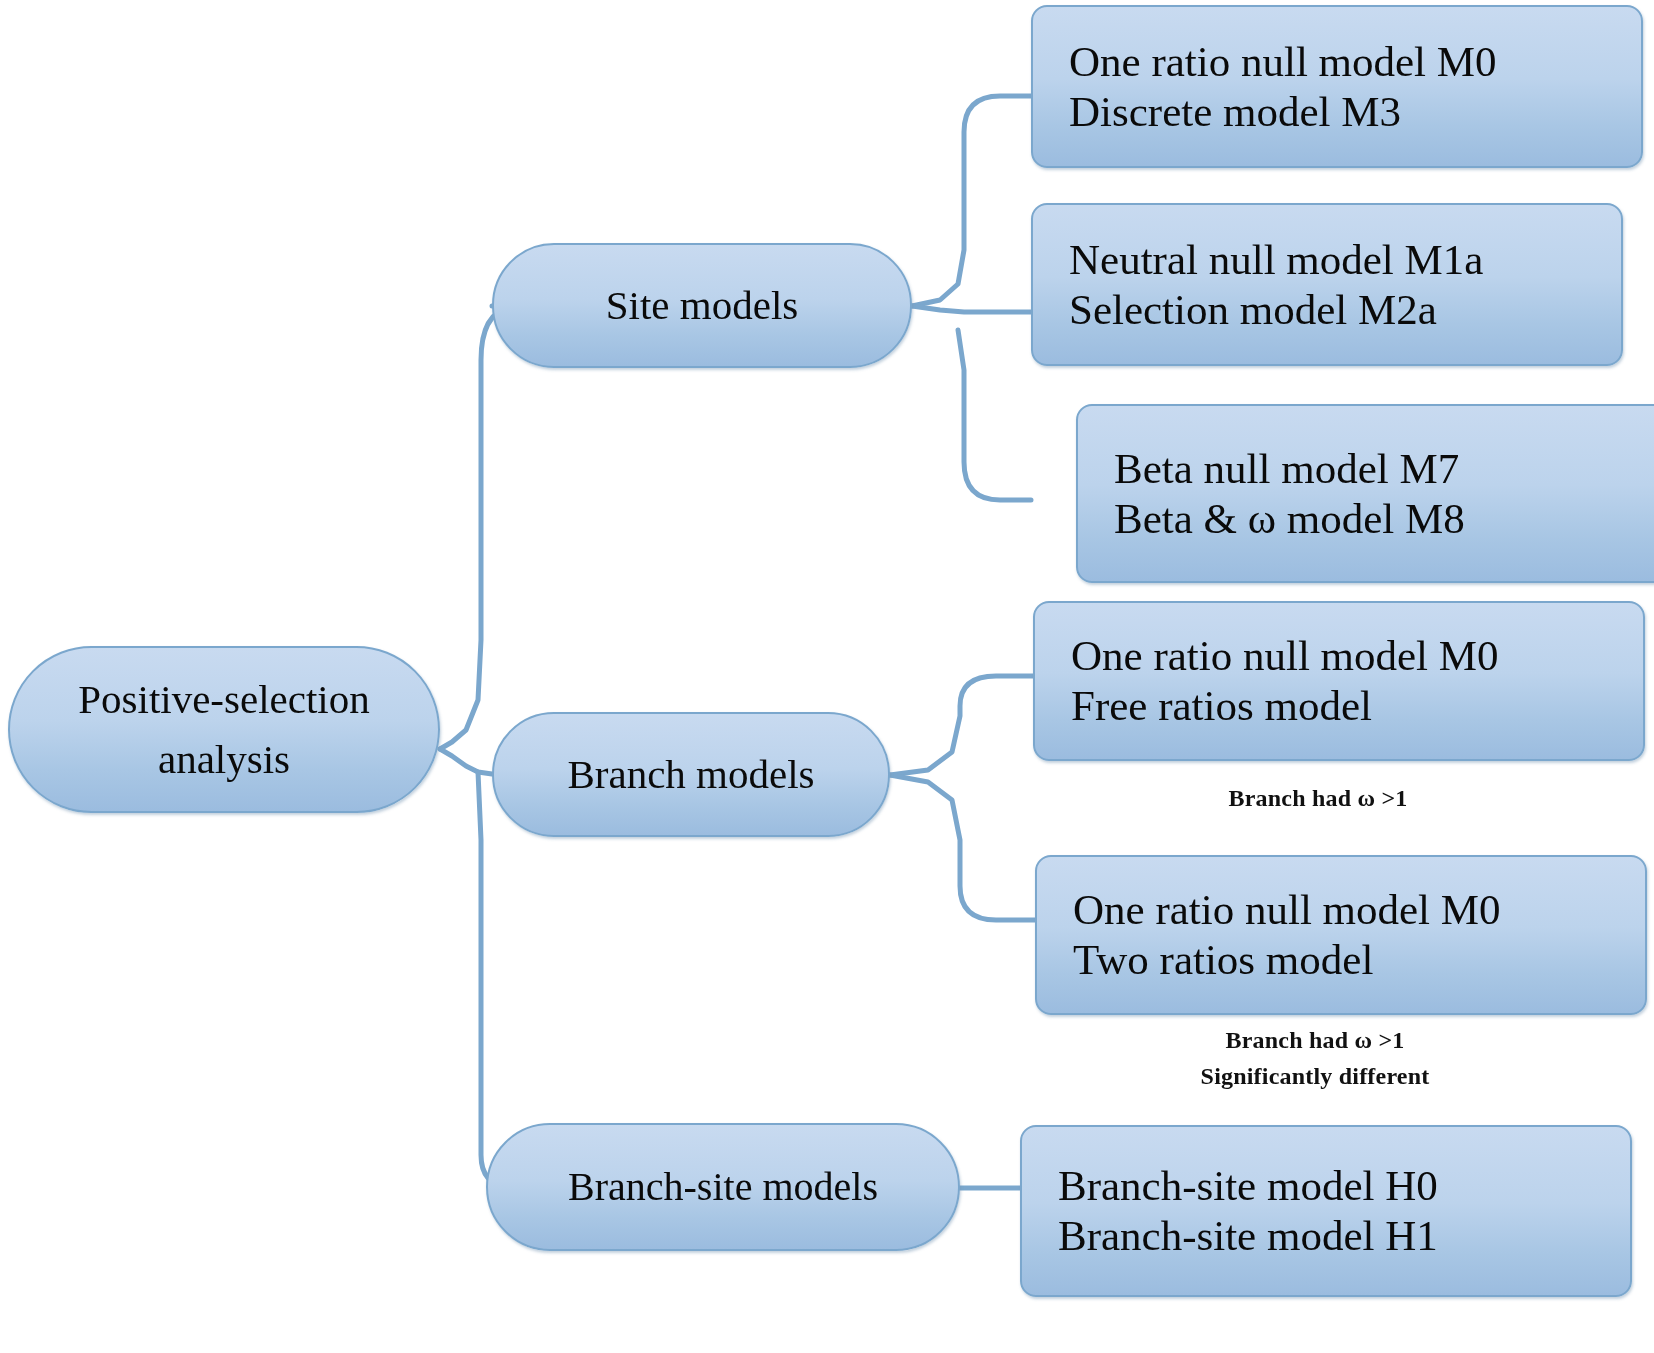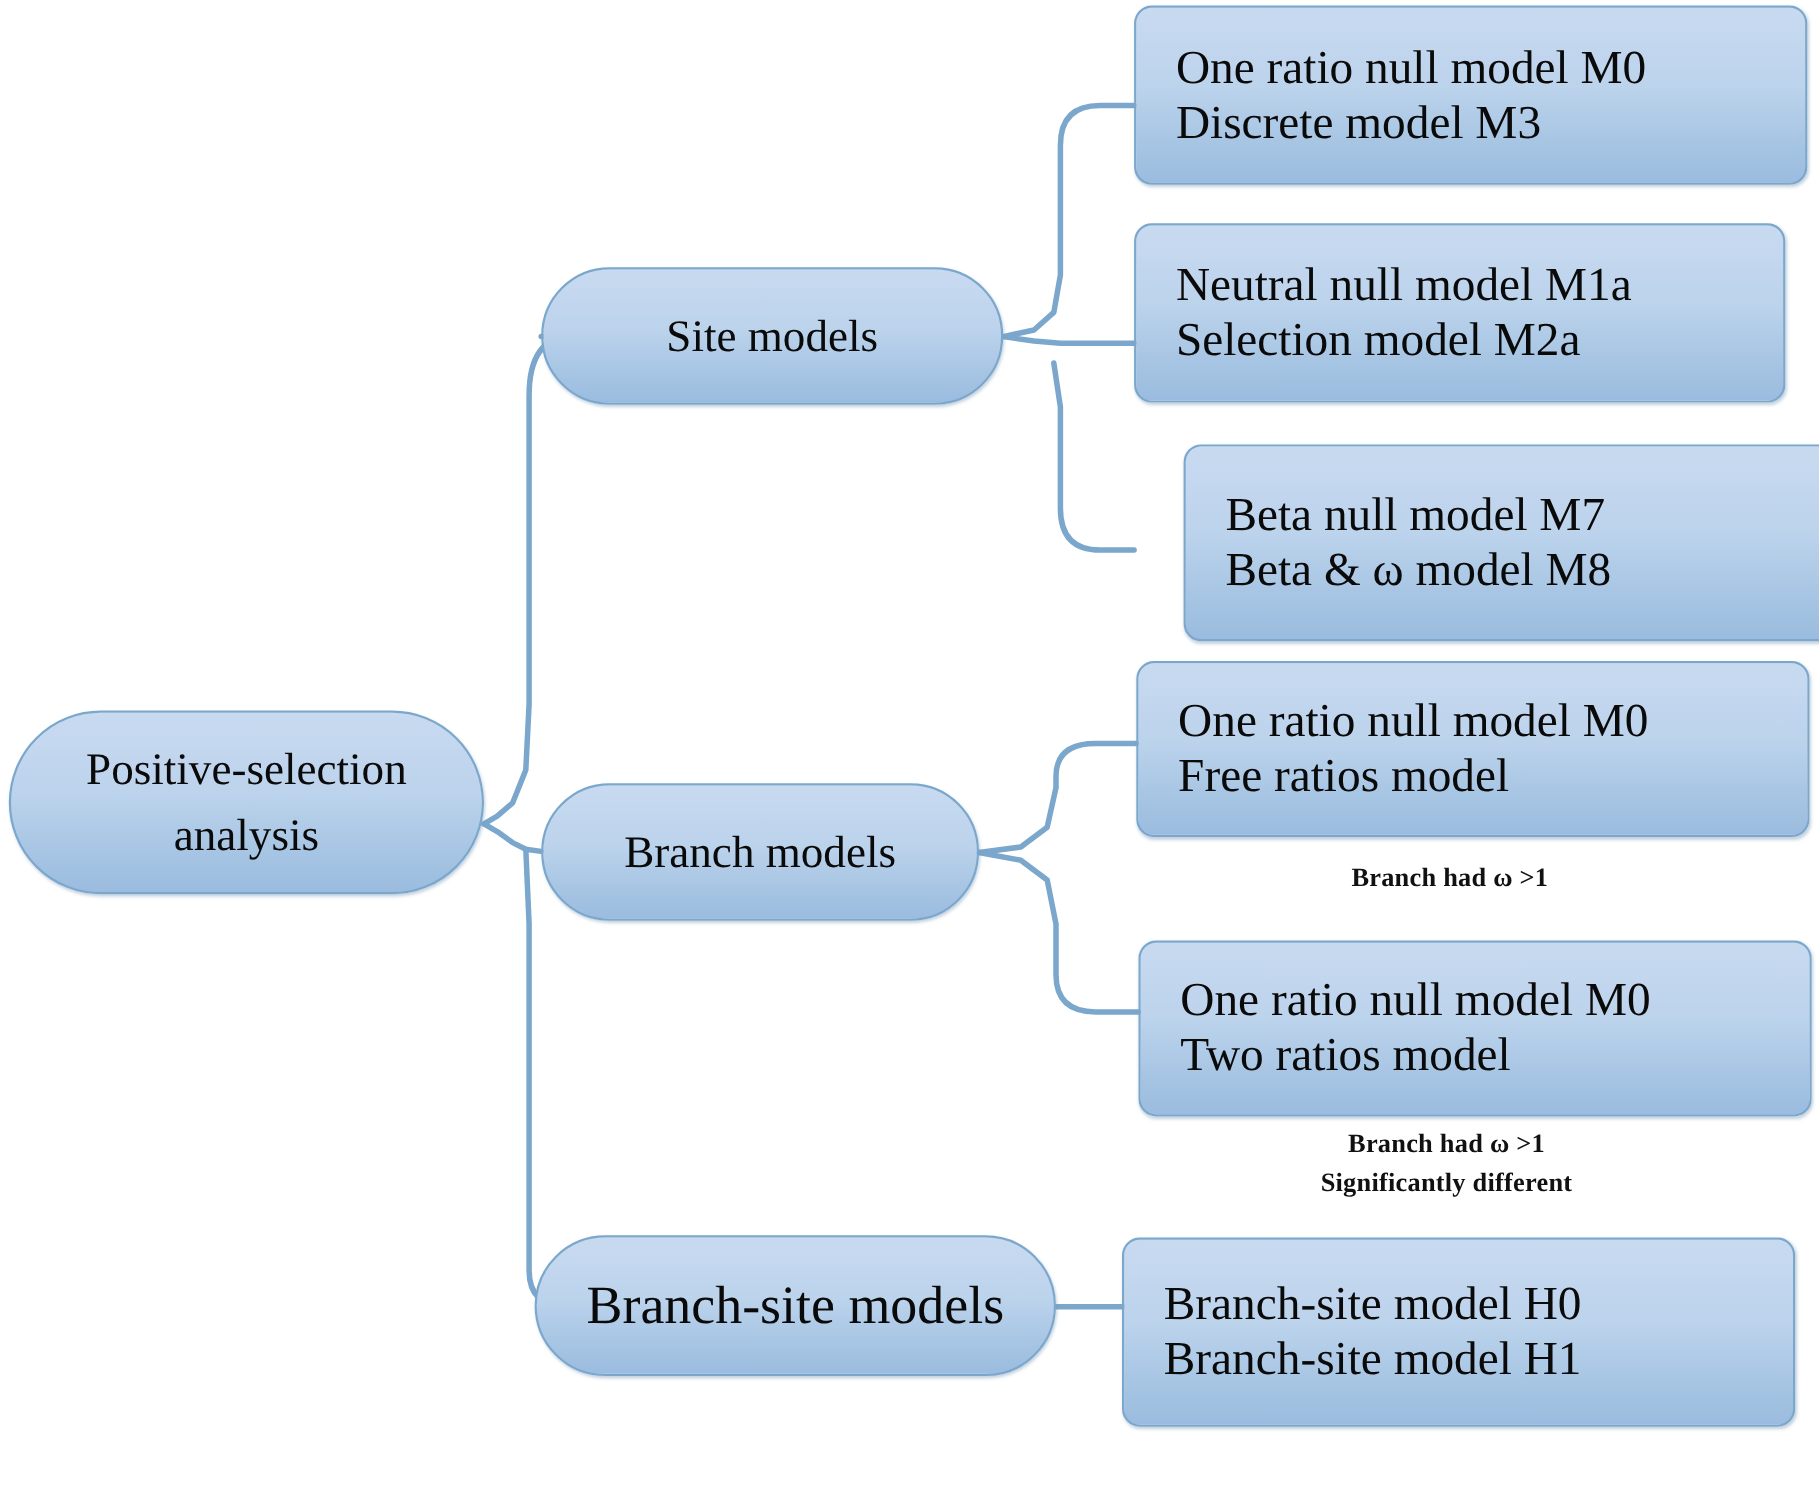--- a/index.html
+++ b/index.html
@@ -62,21 +62,21 @@
     font-size: 41px;
   }
   #node-branch {
     left: 492px; top: 712px; width: 398px; height: 125px;
     border-radius: 62px;
     font-size: 41px;
   }
   #node-branchsite {
     left: 486px; top: 1123px; width: 474px; height: 128px;
     border-radius: 64px;
-    font-size: 49px;
+    font-size: 40px;
   }
 
   
   .leaf {
     border-radius: 16px;
     align-items: flex-start;
     padding-left: 36px;
     font-size: 43px;
   }
   #leaf-site-1   { left: 1031px; top: 5px;    width: 612px; height: 163px; }

